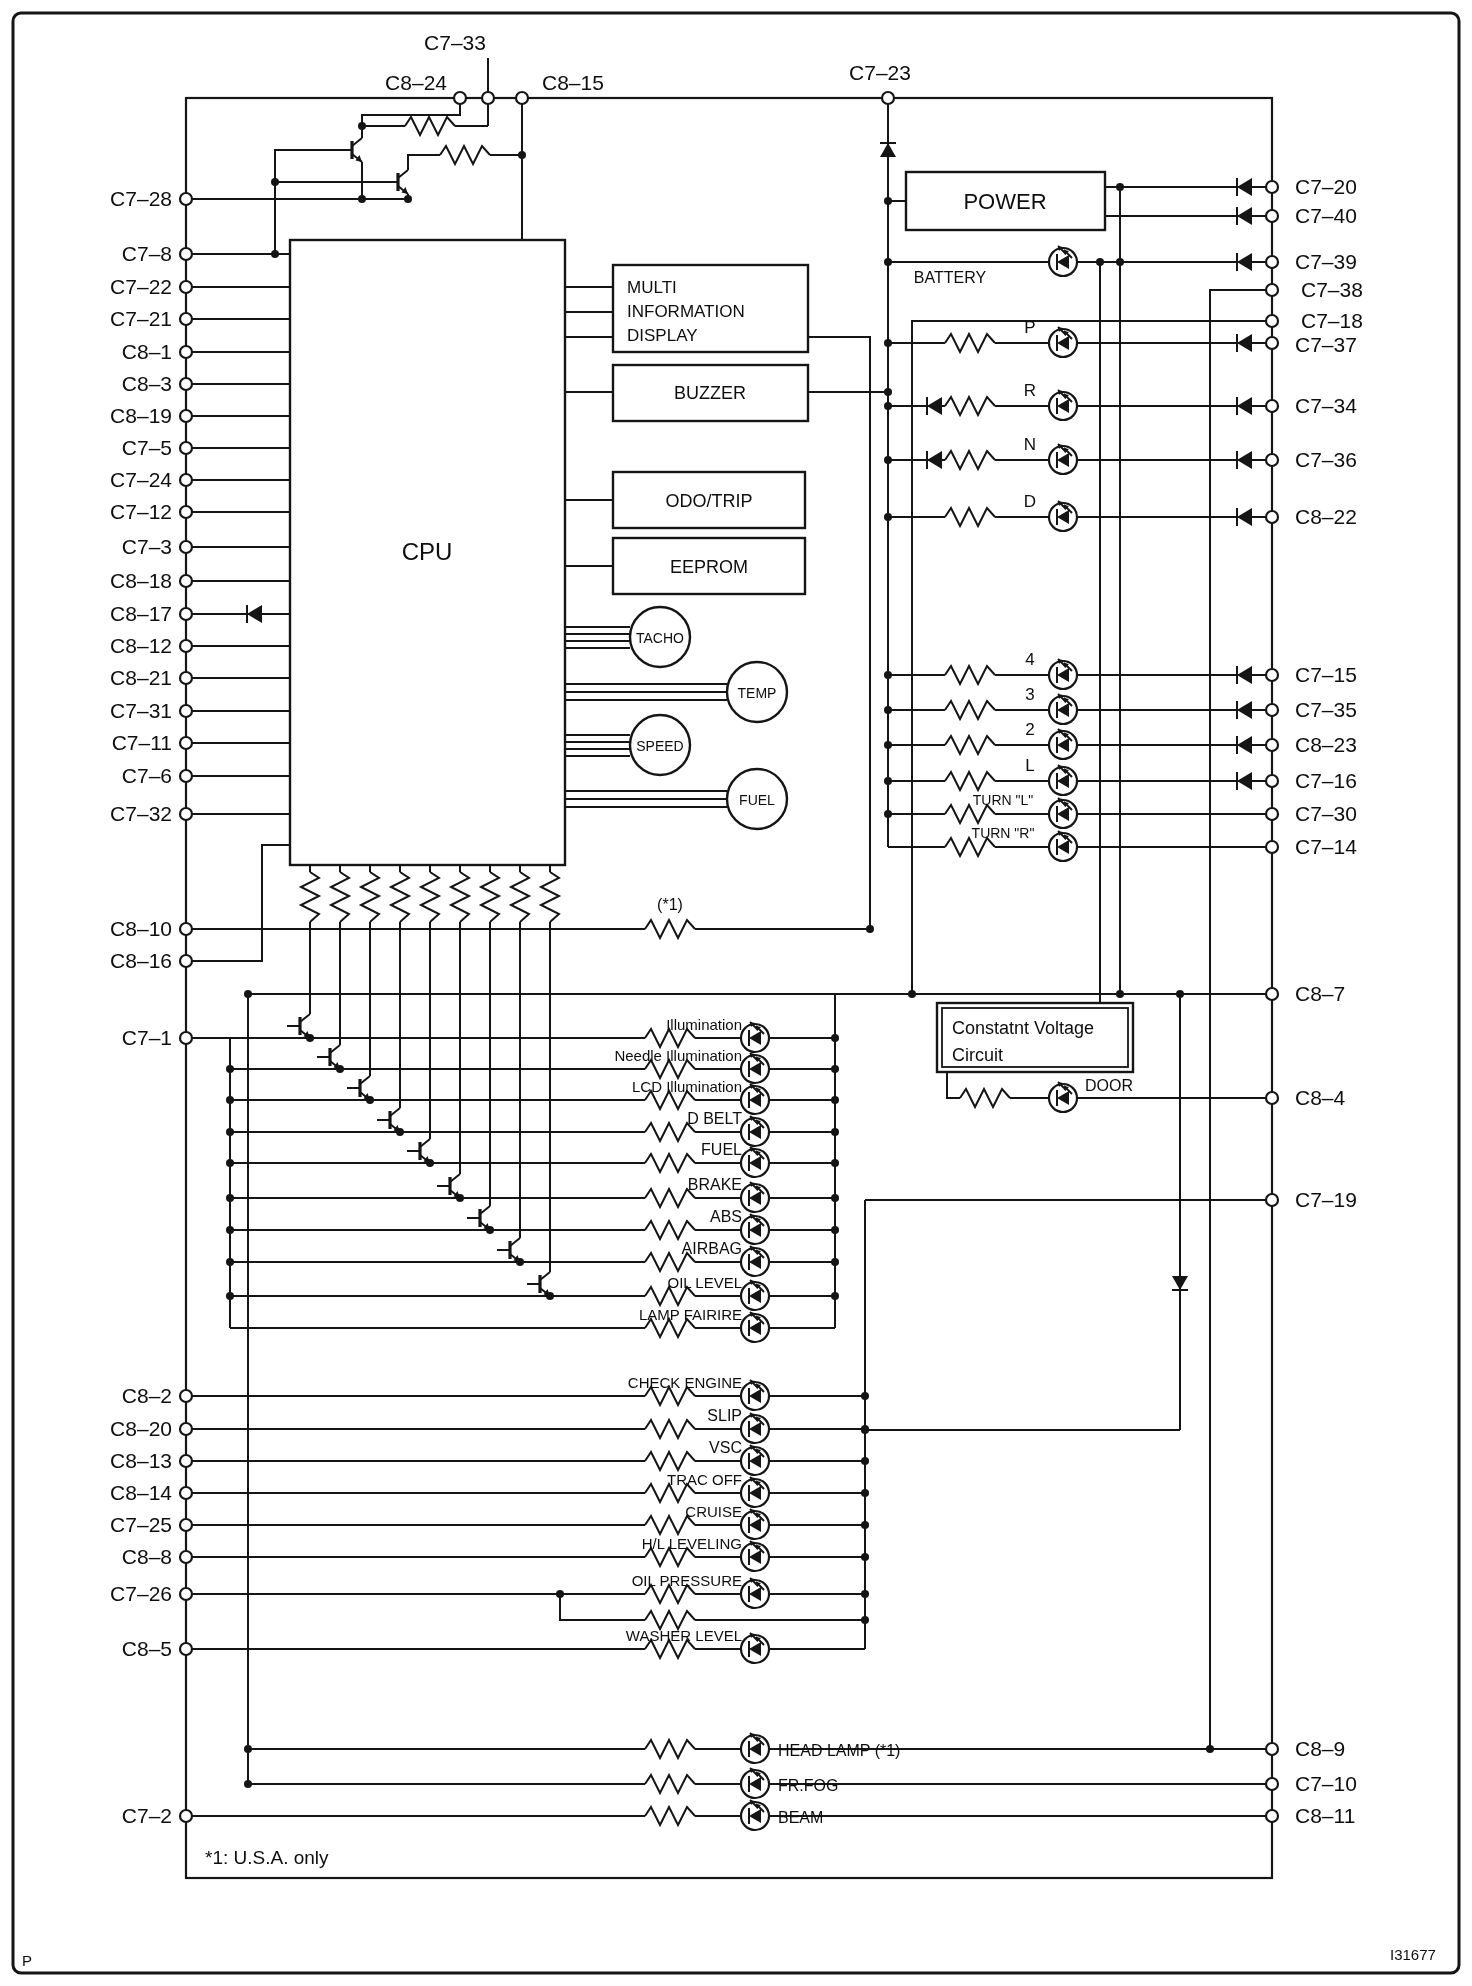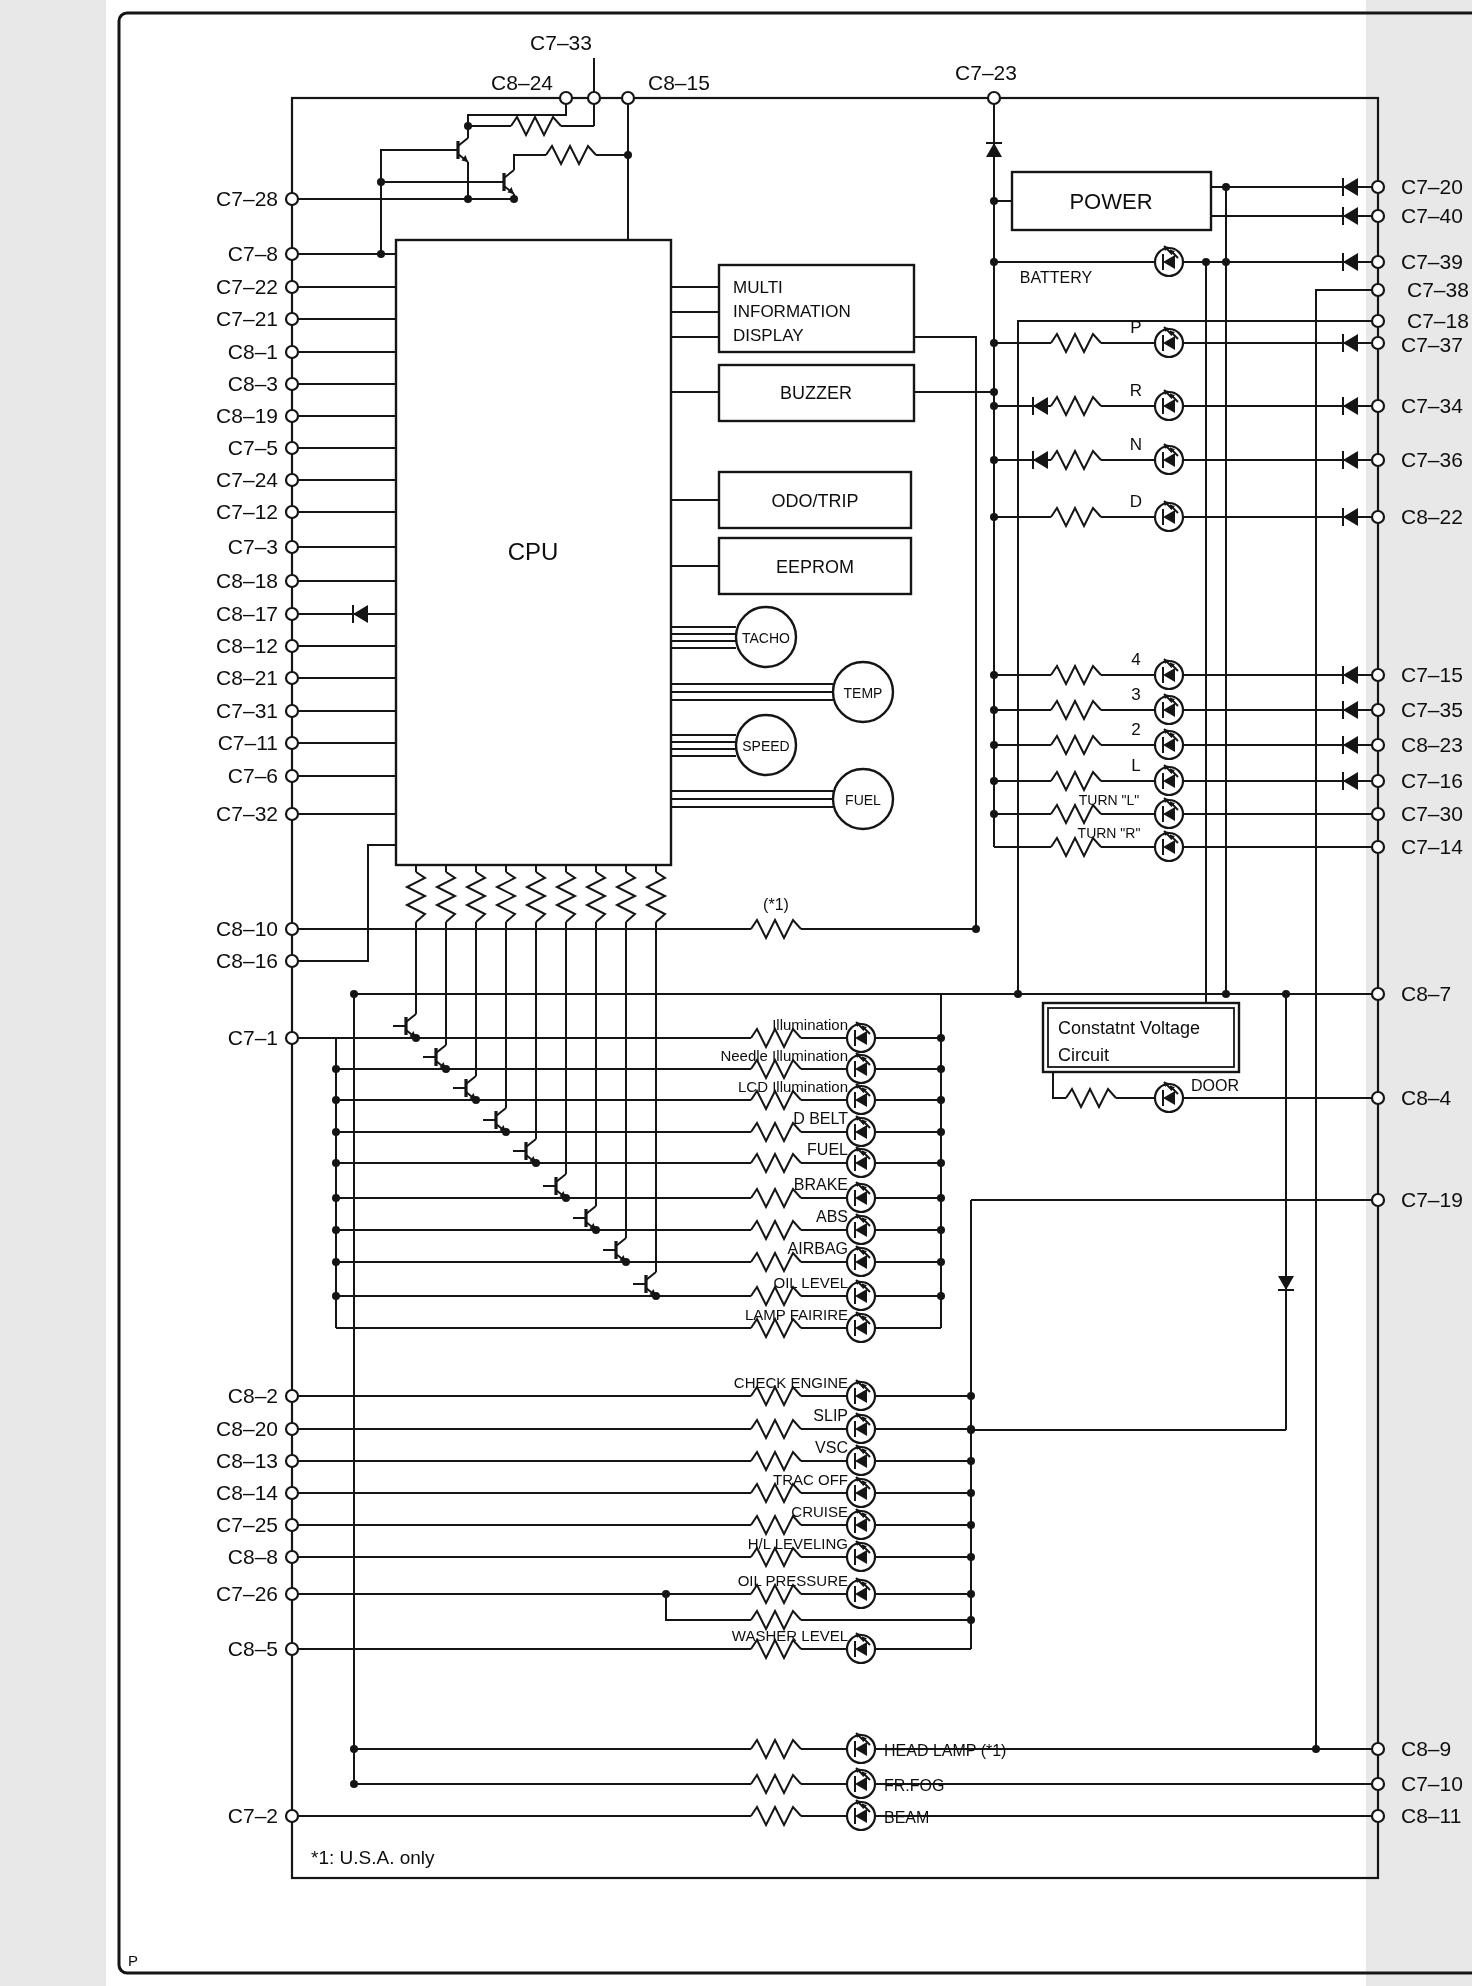--- a/index.html
+++ b/index.html
@@ -1,16 +1,16 @@
 <!DOCTYPE html>
 <html><head>
 <meta charset="utf-8">
 <style>
   html,body{margin:0;padding:0;background:#e8e8e8;}
-  .page{width:1260px;height:1986px;position:relative;background:#ffffff;margin:0 auto;}
+  .page{width:1472px;height:1986px;position:relative;background:#ffffff;margin:0 auto;}
   svg{display:block;}
   .w{stroke:#151515;stroke-width:2;fill:none;}
   .bx{fill:#ffffff;stroke:#151515;stroke-width:2.4;}
   .pin{fill:#ffffff;stroke:#151515;stroke-width:2.2;}
   .j{fill:#151515;stroke:none;}
   .sw{stroke:#151515;stroke-width:2;fill:none;}
   .fl{fill:#151515;stroke:none;}
   text{font-family:"Liberation Sans",sans-serif;fill:#0e0e0e;}
   .s14{font-size:14px}.s15{font-size:15px}.s16{font-size:16px}.s17{font-size:17px}
   .s18{font-size:18px}.s19{font-size:19px}.s21{font-size:21px}.s22{font-size:22px}.s24{font-size:24px}

